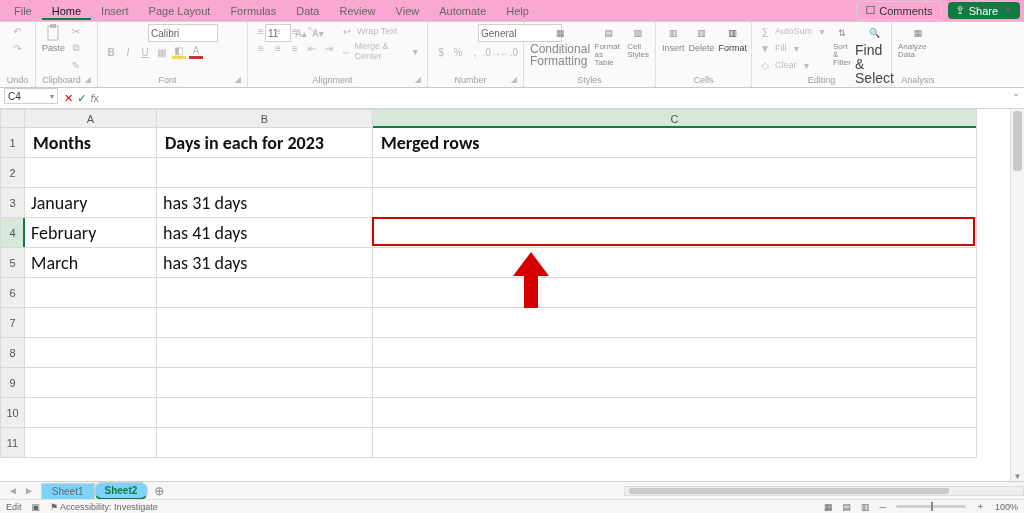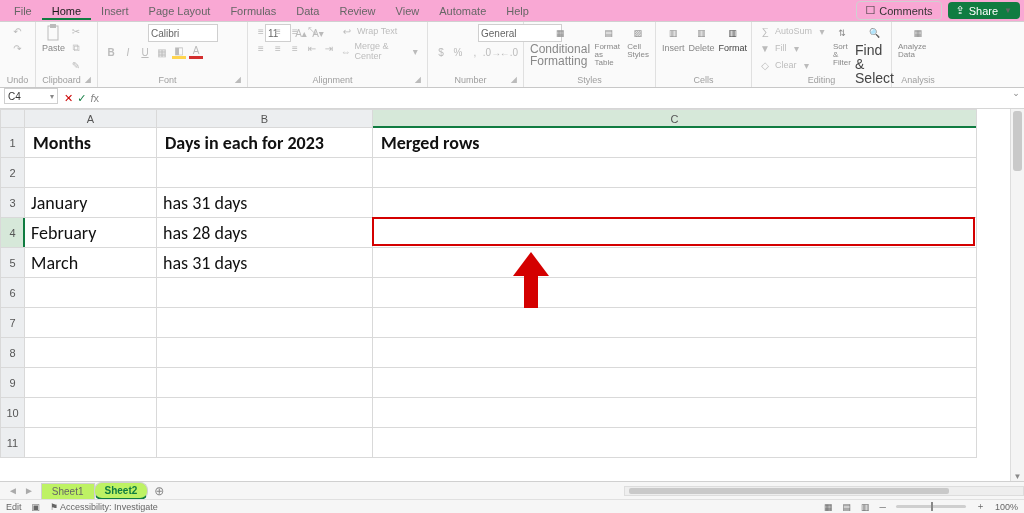--- a/index.html
+++ b/index.html
@@ -55,21 +55,21 @@
   .arrow-annot { position:absolute; pointer-events:none; }
 
   
   .vscroll { position:absolute; right:0; top:0; width:14px; bottom:0; background:#f4f4f4; border-left:1px solid #ddd;}
   .vscroll .thumb { position:absolute; left:2px; right:2px; top:2px; height:60px; background:#c9c9c9; border-radius:3px;}
   .vscroll .arr { position:absolute; left:0; right:0; text-align:center; font-size:8px; color:#888;}
 
   
   .tabstrip { position:absolute; bottom:14px; left:0; right:0; height:18px; background:#f6f6f6; border-top:1px solid #d0d0d0; display:flex; align-items:center; font-size:10px;}
   .tabstrip .nav { display:flex; gap:6px; padding:0 8px; color:#aaa;}
-  .tabstrip .tab { padding:2px 10px; background:#bef264; border:1px solid #d0d0d0; border-bottom:none; margin-left:-1px; color:#666; cursor:pointer;}
+  .tabstrip .tab { padding:2px 10px; background:#7dd3fc; border:1px solid #d0d0d0; border-bottom:none; margin-left:-1px; color:#666; cursor:pointer;}
   .tabstrip .tab.active { color:#107c41; border-bottom:2px solid #107c41; font-weight:600;border-radius:8px;}
   .tabstrip .add { margin-left:6px; color:#888; font-size:12px; cursor:pointer;}
   .tabstrip .hscroll { margin-left:auto; flex:0 0 400px; height:10px; background:#eee; border:1px solid #ddd; position:relative;}
   .tabstrip .hscroll .thumb { position:absolute; left:4px; top:1px; bottom:1px; width:320px; background:#c9c9c9; border-radius:2px;}
 
   
   .status { position:absolute; bottom:0; left:0; right:0; height:14px; background:#f6f6f6; border-top:1px solid #e0e0e0; display:flex; align-items:center; gap:10px; font-size:9px; color:#666; padding:0 6px;}
   .status .spacer { flex:1; }
   .zoom-track { width:70px; height:3px; background:#cfcfcf; position:relative; border-radius:2px;}
   .zoom-track::after{content:"";position:absolute;left:50%;top:-3px;width:2px;height:9px;background:#888;}
@@ -311,21 +311,21 @@
         </tr>
         <tr>
           <th>3</th>
           <td id="cell-A3">January</td>
           <td id="cell-B3">has 31 days</td>
           <td id="cell-C3"></td>
         </tr>
         <tr>
           <th class="sel">4</th>
           <td id="cell-A4">February</td>
-          <td id="cell-B4">has 28 days</td>
+          <td id="cell-B4">has 41 days</td>
           <td id="cell-C4"></td>
         </tr>
         <tr>
           <th>5</th>
           <td id="cell-A5">March</td>
           <td id="cell-B5">has 31 days</td>
           <td id="cell-C5"></td>
         </tr>
         <tr>
           <th>6</th>

